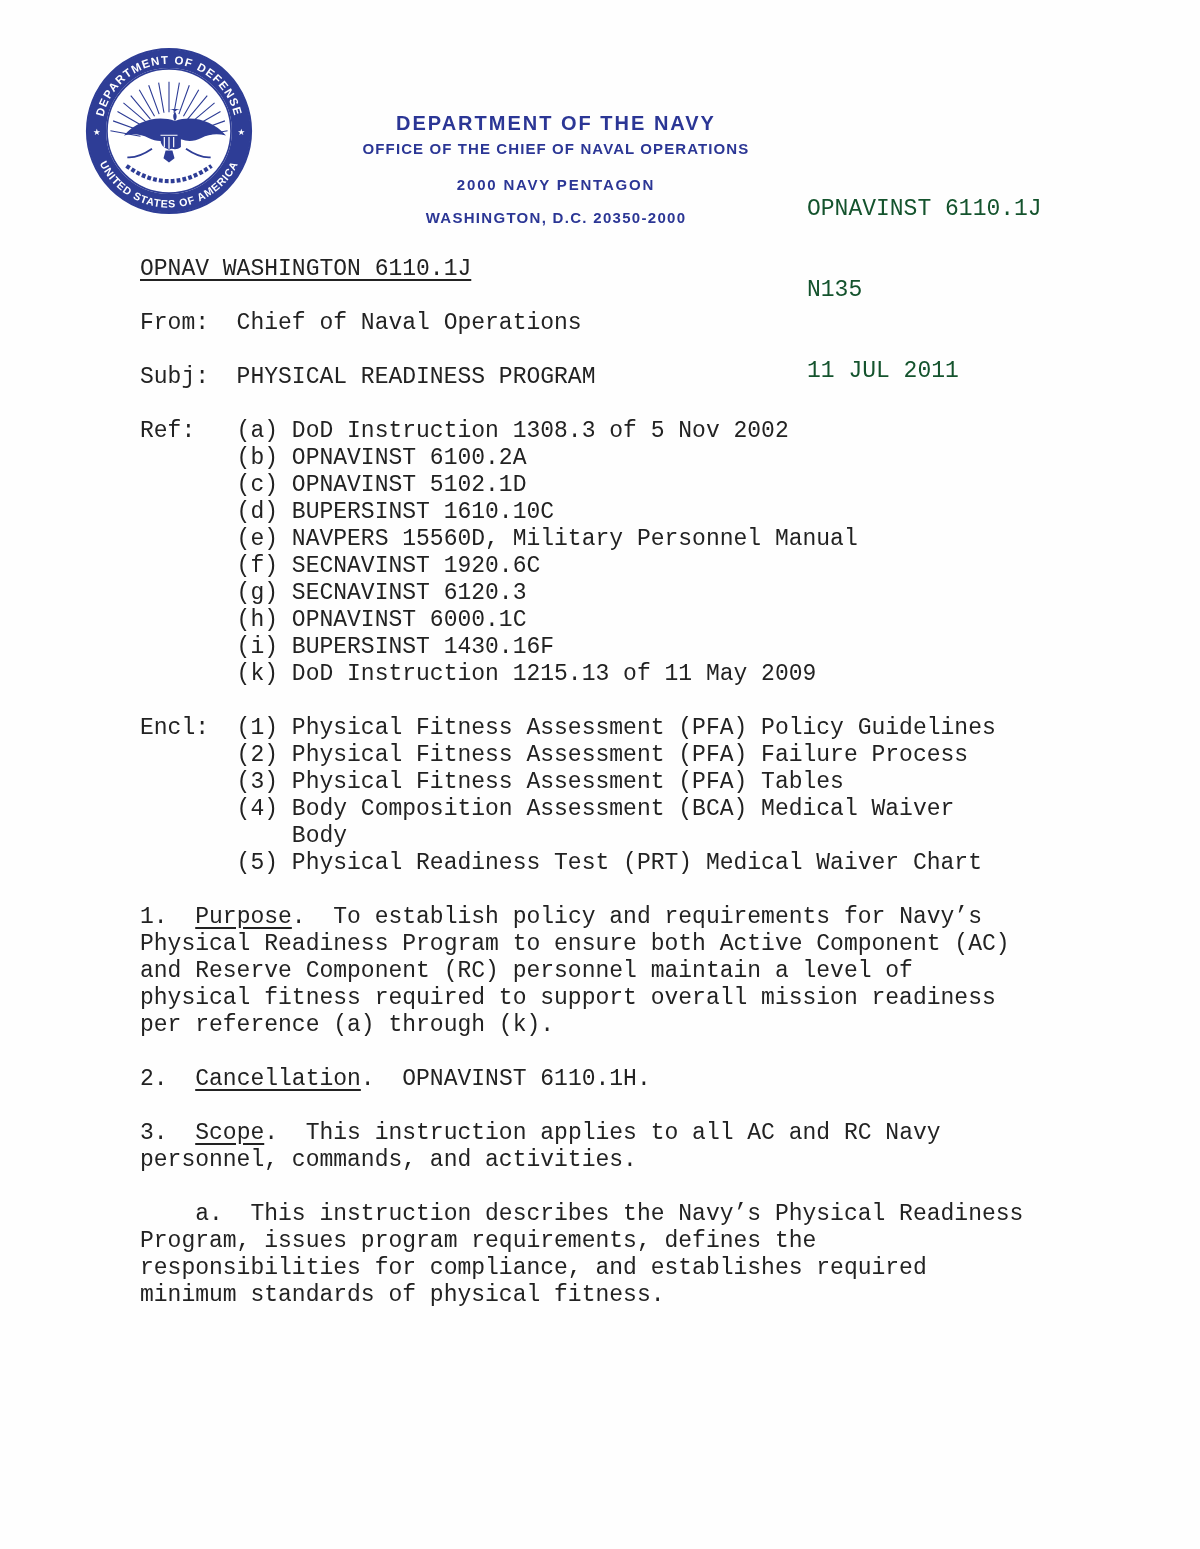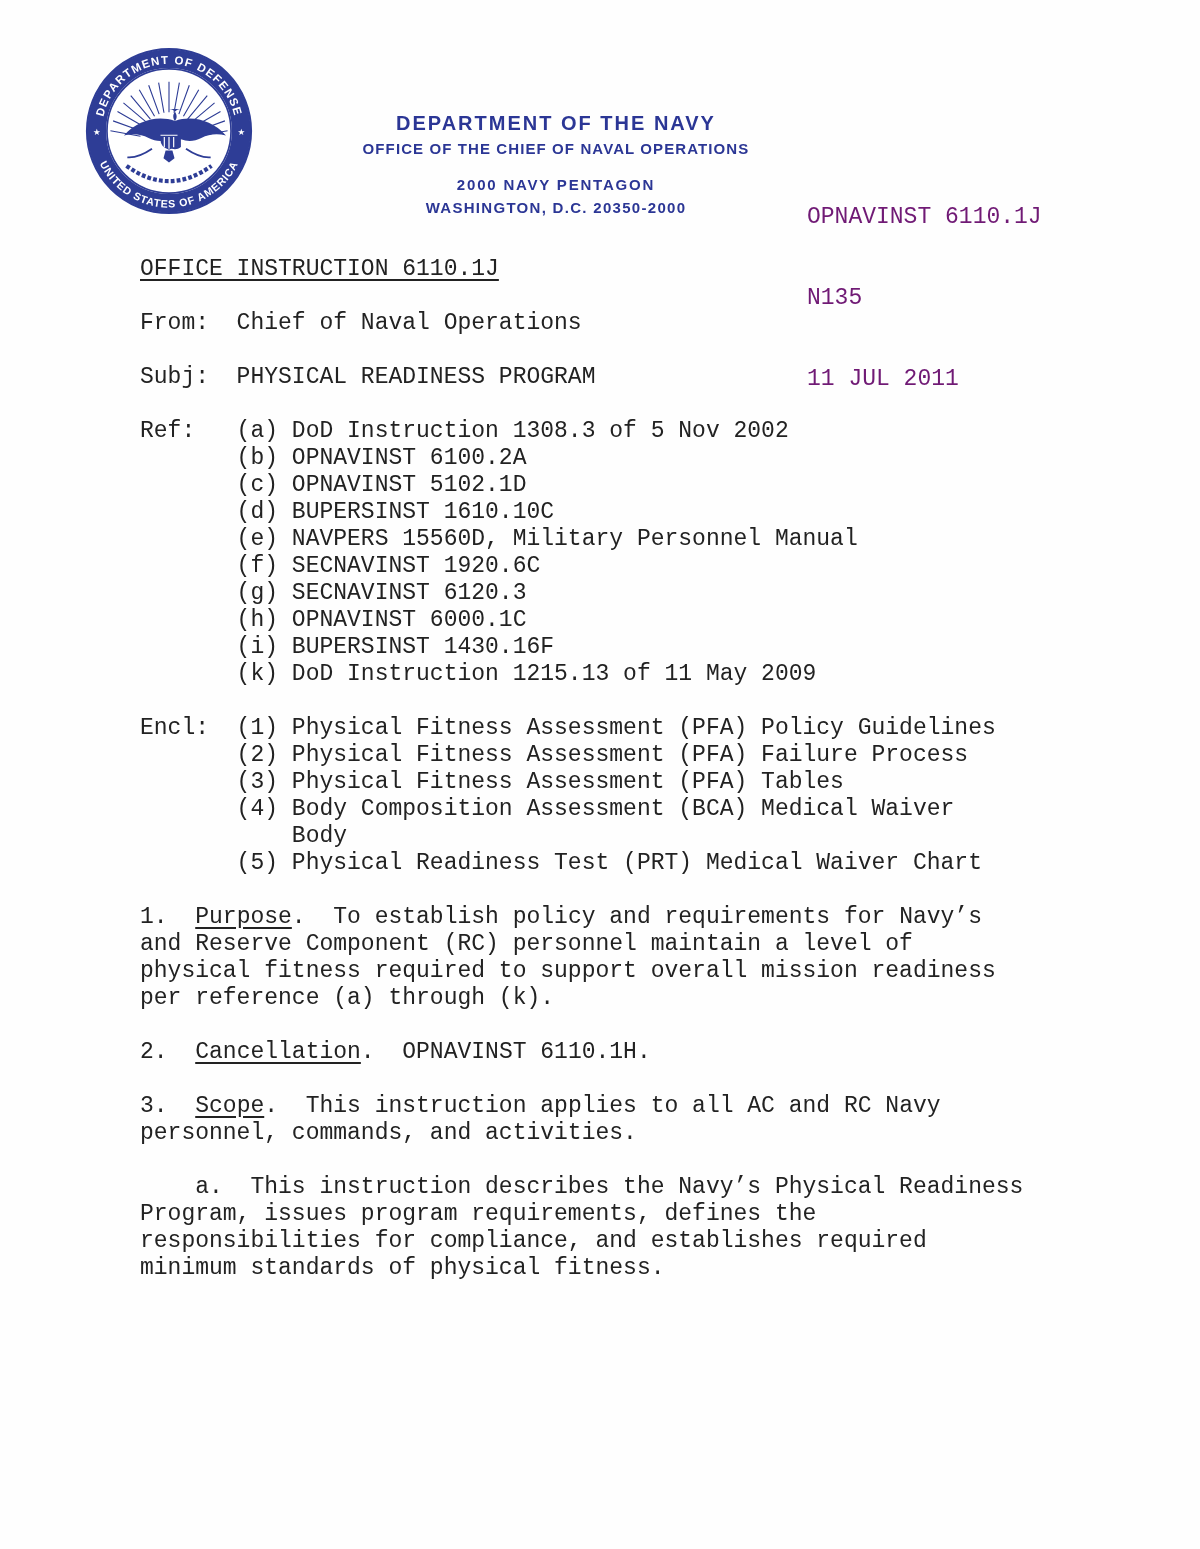--- a/index.html
+++ b/index.html
@@ -26,29 +26,29 @@
     top: 72px;
     width: 500px;
     text-align: center;
     color: #2b3695;
     font-family: "Liberation Sans", "DejaVu Sans", sans-serif;
     font-weight: bold;
   }
   .addr-l1 { font-size: 20px; line-height: 23px; letter-spacing: 2px; margin-top: 40px; }
   .addr-l2 { font-size: 15px; line-height: 17px; letter-spacing: 1.1px; margin-top: 5px; }
   .addr-l3 { font-size: 15px; line-height: 17px; letter-spacing: 1.8px; margin-top: 19px; }
-  .addr-l4 { font-size: 15px; line-height: 17px; letter-spacing: 1.3px; margin-top: 6px; }
+  .addr-l4 { font-size: 15px; line-height: 17px; letter-spacing: 1.3px; margin-top: 16px; }
   .id-block {
     position: absolute;
     left: 807px;
-    top: 150px;
+    top: 142px;
     font-family: "Liberation Mono", "DejaVu Sans Mono", monospace;
     font-size: 23px;
     line-height: 27px;
-    color: #701a75;
+    color: #14532d;
     white-space: pre;
   }
   
   .doc-body {
     position: absolute;
     left: 140px;
     top: 256px;
     font-family: "Liberation Mono", "DejaVu Sans Mono", monospace;
     font-size: 23px;
     line-height: 27px;
@@ -99,21 +99,21 @@
     <div class="addr-l4">WASHINGTON, D.C. 20350-2000</div>
   </div>
 
   <div class="id-block">
     <div>OPNAVINST 6110.1J</div>
     <div>N135</div>
     <div>11 JUL 2011</div>
   </div>
 
   <div class="doc-body">
-      <div class="doc-line"><span class="u">OFFICE INSTRUCTION 6110.1J</span></div>
+      <div class="doc-line"><span class="u">OPNAV WASHINGTON 6110.1J</span></div>
       <div class="doc-line"><span></span></div>
       <div class="doc-line"><span>From:  Chief of Naval Operations</span></div>
       <div class="doc-line"><span></span></div>
       <div class="doc-line"><span>Subj:  PHYSICAL READINESS PROGRAM</span></div>
       <div class="doc-line"><span></span></div>
       <div class="doc-line"><span>Ref:   (a) DoD Instruction 1308.3 of 5 Nov 2002</span></div>
       <div class="doc-line"><span>       (b) OPNAVINST 6100.2A</span></div>
       <div class="doc-line"><span>       (c) OPNAVINST 5102.1D</span></div>
       <div class="doc-line"><span>       (d) BUPERSINST 1610.10C</span></div>
       <div class="doc-line"><span>       (e) NAVPERS 15560D, Military Personnel Manual</span></div>
@@ -124,20 +124,21 @@
       <div class="doc-line"><span>       (k) DoD Instruction 1215.13 of 11 May 2009</span></div>
       <div class="doc-line"><span></span></div>
       <div class="doc-line"><span>Encl:  (1) Physical Fitness Assessment (PFA) Policy Guidelines</span></div>
       <div class="doc-line"><span>       (2) Physical Fitness Assessment (PFA) Failure Process</span></div>
       <div class="doc-line"><span>       (3) Physical Fitness Assessment (PFA) Tables</span></div>
       <div class="doc-line"><span>       (4) Body Composition Assessment (BCA) Medical Waiver</span></div>
       <div class="doc-line"><span>           Body</span></div>
       <div class="doc-line"><span>       (5) Physical Readiness Test (PRT) Medical Waiver Chart</span></div>
       <div class="doc-line"><span></span></div>
       <div class="doc-line"><span>1.  </span><span class="u">Purpose</span><span>.  To establish policy and requirements for Navy’s</span></div>
+      <div class="doc-line"><span>Physical Readiness Program to ensure both Active Component (AC)</span></div>
       <div class="doc-line"><span>and Reserve Component (RC) personnel maintain a level of</span></div>
       <div class="doc-line"><span>physical fitness required to support overall mission readiness</span></div>
       <div class="doc-line"><span>per reference (a) through (k).</span></div>
       <div class="doc-line"><span></span></div>
       <div class="doc-line"><span>2.  </span><span class="u">Cancellation</span><span>.  OPNAVINST 6110.1H.</span></div>
       <div class="doc-line"><span></span></div>
       <div class="doc-line"><span>3.  </span><span class="u">Scope</span><span>.  This instruction applies to all AC and RC Navy</span></div>
       <div class="doc-line"><span>personnel, commands, and activities.</span></div>
       <div class="doc-line"><span></span></div>
       <div class="doc-line"><span>    a.  This instruction describes the Navy’s Physical Readiness</span></div>

